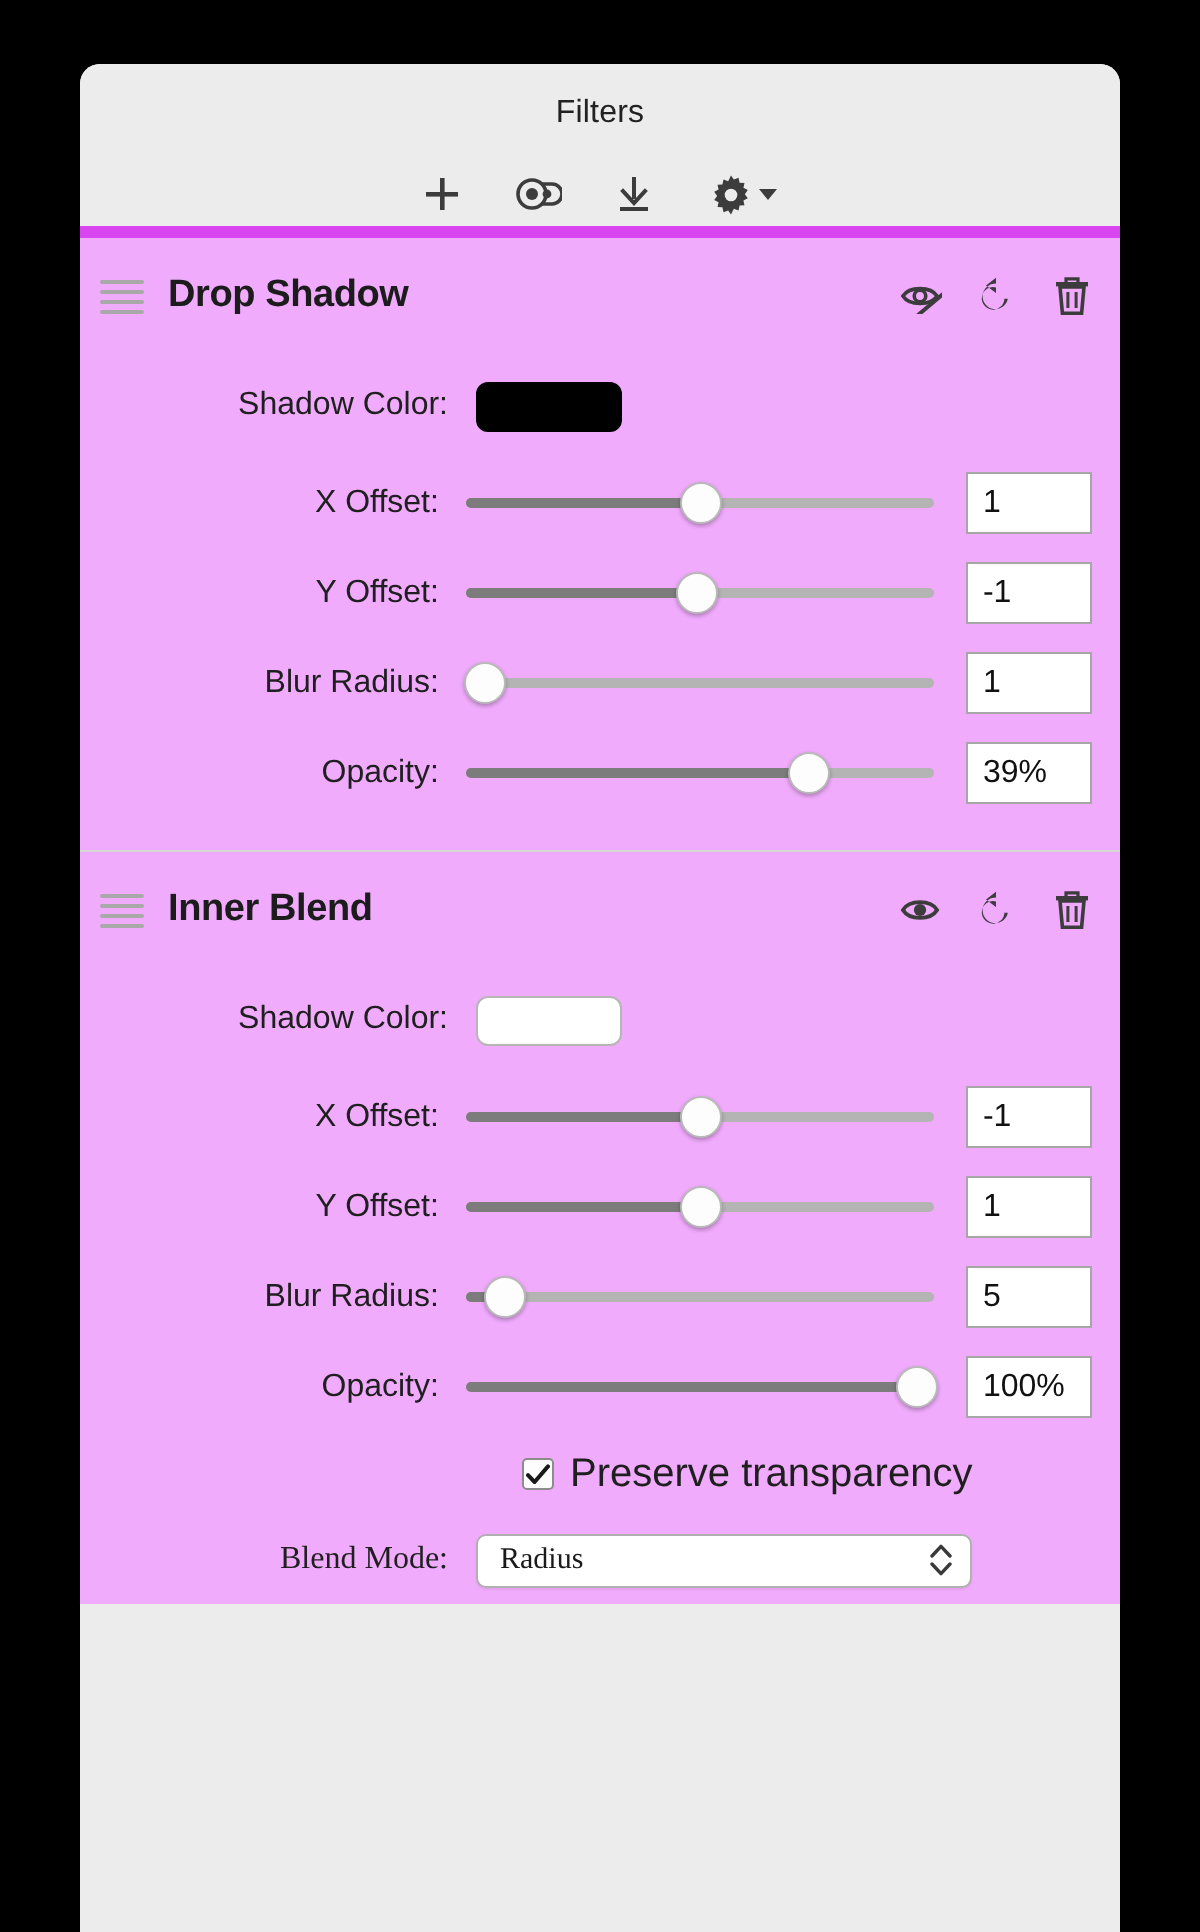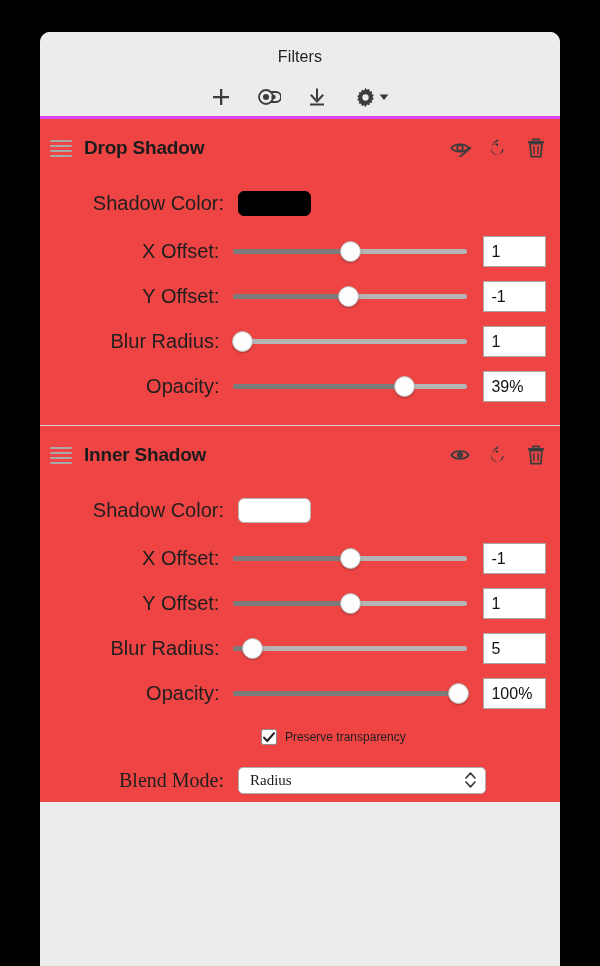--- a/index.html
+++ b/index.html
@@ -25,21 +25,21 @@
     border-radius: 10px 10px 0 0;
     overflow: hidden;
     box-sizing: border-box;
   }
 
   
   .titlebar {
     height: 87px;
     position: relative;
     background: #ececec;
-    border-bottom: 3px solid #d946ef;
+    border-bottom: 6px solid #d946ef;
     box-sizing: border-box;
   }
   .panel-title {
     position: absolute;
     top: 16px;
     left: 0;
     right: 0;
     text-align: center;
     font-size: 16px;
     color: #222222;
@@ -59,21 +59,21 @@
     width: 30px;
     height: 30px;
     display: flex;
     align-items: center;
     justify-content: center;
     cursor: default;
   }
   .tbtn.gear-wrap { width: 44px; gap: 3px; }
 
   
-  .section { background: #ef4444; }
+  .section { background: #f0abfc; }
   .section + .section { border-top: 1px solid #d7d7d7; }
 
   .sec-header {
     height: 58px;
     display: flex;
     align-items: center;
     padding: 0 12px 0 10px;
     box-sizing: border-box;
   }
   .drag-handle {
@@ -119,21 +119,21 @@
     align-items: center;
     height: 45px;
     padding-left: 10px;
     padding-right: 14px;
     box-sizing: border-box;
   }
   .row.color-row { height: 52px; }
   .lbl {
     width: 188px;
     text-align: right;
-    font-size: 20px;
+    font-size: 16px;
     color: #1f1f1f;
     padding-right: 14px;
     box-sizing: border-box;
     white-space: nowrap;
   }
 
   .swatch {
     width: 73px;
     height: 25px;
     border-radius: 6px;
@@ -208,21 +208,21 @@
     border-radius: 2.5px;
     background: #fdfdfd;
     margin-right: 8px;
     display: flex;
     align-items: center;
     justify-content: center;
     cursor: default;
     box-sizing: border-box;
   }
   .check-label {
-    font-size: 12px;
+    font-size: 20px;
     color: #1f1f1f;
   }
 
   .blend-row {
     display: flex;
     align-items: center;
     height: 44px;
     padding-left: 10px;
     font-family: Liberation Serif, serif;
   }
@@ -384,21 +384,21 @@
 
   <div class="section">
 
     <div class="sec-header">
       <div class="drag-handle">
         <i></i>
           <i></i>
           <i></i>
           <i></i>
       </div>
-      <div class="sec-title">Inner Shadow</div>
+      <div class="sec-title">Inner Blend</div>
       <div class="sec-actions">
         <div class="abtn">
           <svg width="22" height="18" viewBox="0 0 24 20">
             <path d="M2.5 10 C6 4.2, 18 4.2, 21.5 10 C18 15.8, 6 15.8, 2.5 10 Z" fill="none" stroke="#3c3c3c" stroke-width="2.1"></path>
             <circle cx="12" cy="10" r="3.4" fill="#3c3c3c"></circle>
           </svg>
         </div>
         <div class="abtn">
           <svg width="20" height="20" viewBox="0 0 22 22">
             <path d="M17.5 12.5 A7 7 0 1 1 11 4.2 L11 1 L5.5 5.2 L11 9.4 L11 6.3 A6.2 6.2 0 1 0 15.6 12.5 Z" fill="#3c3c3c"></path>

